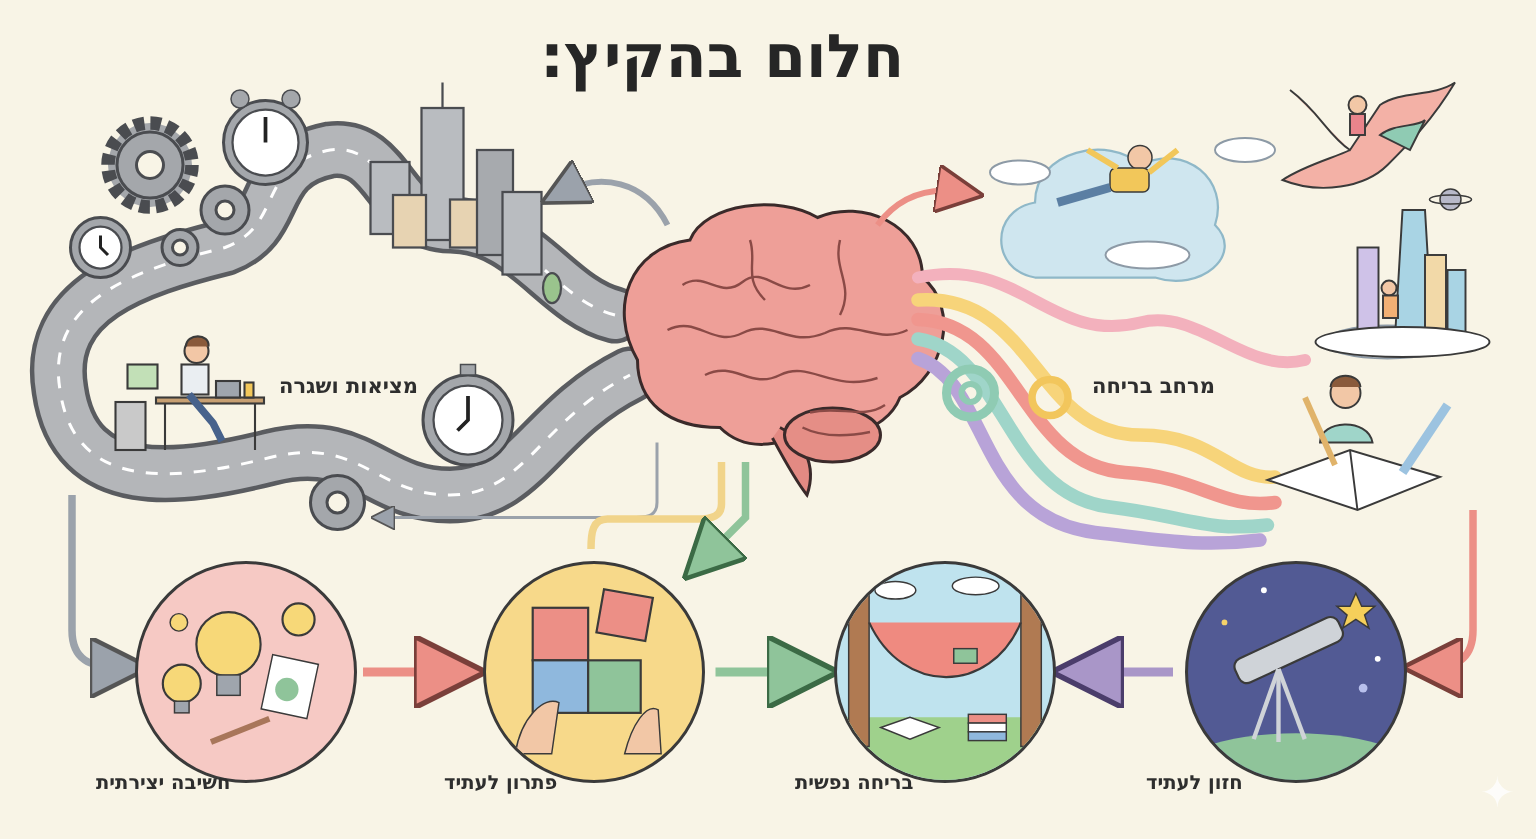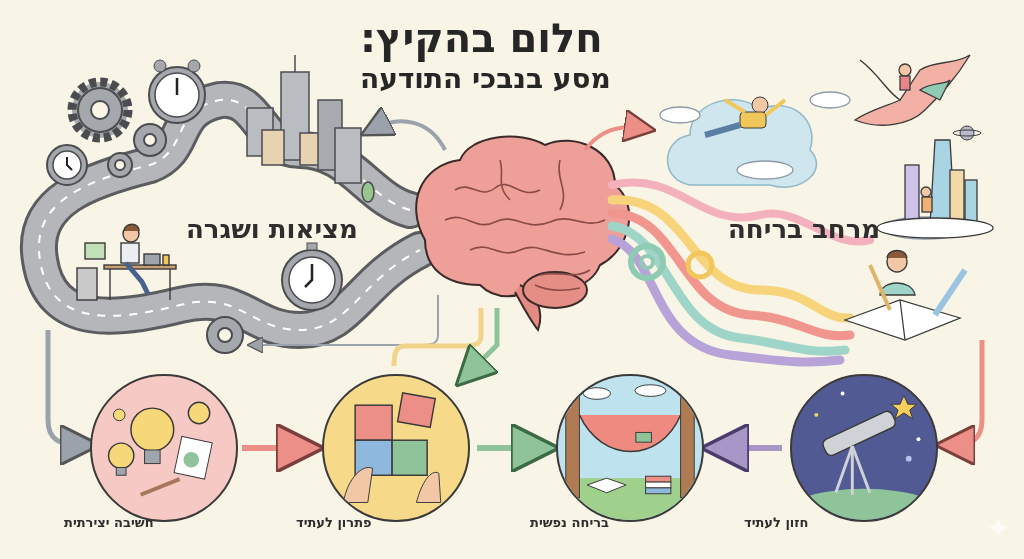--- a/index.html
+++ b/index.html
@@ -14,21 +14,21 @@
   .title-block {
     position: absolute; left: 360px; top: 14px; width: 300px;
     text-align: left; direction: rtl;
   }
   .title-line1 { font-size: 40px; font-weight: bold; line-height: 48px; color: #262626; }
   .title-line2 { font-size: 28px; font-weight: bold; line-height: 34px; color: #262626; }
   .label {
     position: absolute; direction: rtl; font-weight: bold; color: #2e2e2e;
     white-space: nowrap;
   }
-  .region-label { font-size: 26px; }
+  .region-label { font-size: 14px; margin-top: 36px; }
   .node-label { font-size: 13px; text-align: left; width: 200px; }
   .node {
     position: absolute; width: 148px; height: 148px; border-radius: 50%;
     border: 2px solid #3a3a3a; overflow: hidden;
   }
   .node svg { width: 100%; height: 100%; display: block; }
   .sparkle { position: absolute; right: 14px; bottom: 14px; color: #ffffff; font-size: 28px; opacity: .8; }
 </style>
 </head>
 <body>
@@ -202,21 +202,20 @@
   <path d="M982,340 L982,420 C982,440 970,445 955,445" fill="none" stroke="#ec8f86" stroke-width="5" marker-end="url(#ah-pink)"></path>
 
   <line x1="242" y1="448" x2="300" y2="448" stroke="#ec8f86" stroke-width="6" marker-end="url(#ah-pink)"></line>
   <line x1="477" y1="448" x2="535" y2="448" stroke="#8fc49a" stroke-width="6" marker-end="url(#ah-green)"></line>
   <line x1="782" y1="448" x2="725" y2="448" stroke="#a996c8" stroke-width="6" marker-end="url(#ah-purple)"></line>
 </svg>
 </div>
 
 <div class="title-block">
   <div class="title-line1">חלום בהקיץ:</div>
-  <div class="title-line2">מסע בנבכי התודעה</div>
 </div>
 
 <div class="label region-label" style="left:186px; top:214px;">מציאות ושגרה</div>
 <div class="label region-label" style="left:728px; top:214px;">מרחב בריחה</div>
 
 <div class="node" style="left:90px; top:374px; background:#f6c9c4;">
   <svg viewBox="0 0 148 148">
     <circle cx="62" cy="55" r="22" fill="#f7d878" stroke="#3a3a3a" stroke-width="1.5"></circle>
     <rect x="54" y="76" width="16" height="14" fill="#9fa5ad" stroke="#3a3a3a"></rect>
     <circle cx="30" cy="82" r="13" fill="#f7d878" stroke="#3a3a3a" stroke-width="1.5"></circle>
@@ -266,15 +265,15 @@
     <line x1="62" y1="72" x2="45" y2="120" stroke="#cfd3d8" stroke-width="3"></line>
     <line x1="62" y1="72" x2="62" y2="122" stroke="#cfd3d8" stroke-width="3"></line>
     <line x1="62" y1="72" x2="80" y2="120" stroke="#cfd3d8" stroke-width="3"></line>
     <polygon points="115,20 119,29 128,29 121,35 124,44 115,38 106,44 109,35 102,29 111,29" fill="#f5cf5a" stroke="#3a3a3a" stroke-width="1"></polygon>
     <circle cx="52" cy="18" r="2" fill="#fff"></circle>
       <circle cx="25" cy="40" r="2" fill="#f5d36a"></circle>
     <circle cx="130" cy="65" r="2" fill="#fff"></circle>
       <circle cx="120" cy="85" r="3" fill="#b8c0ec"></circle>
   </svg>
 </div>
-<div class="label node-label" style="left:744px; top:515px;">חזון לעתיד</div>
+<div class="label node-label" style="left:764px; top:515px;">חזון לעתיד</div>
 
 <div class="sparkle">✦</div>
 
 </body></html>

